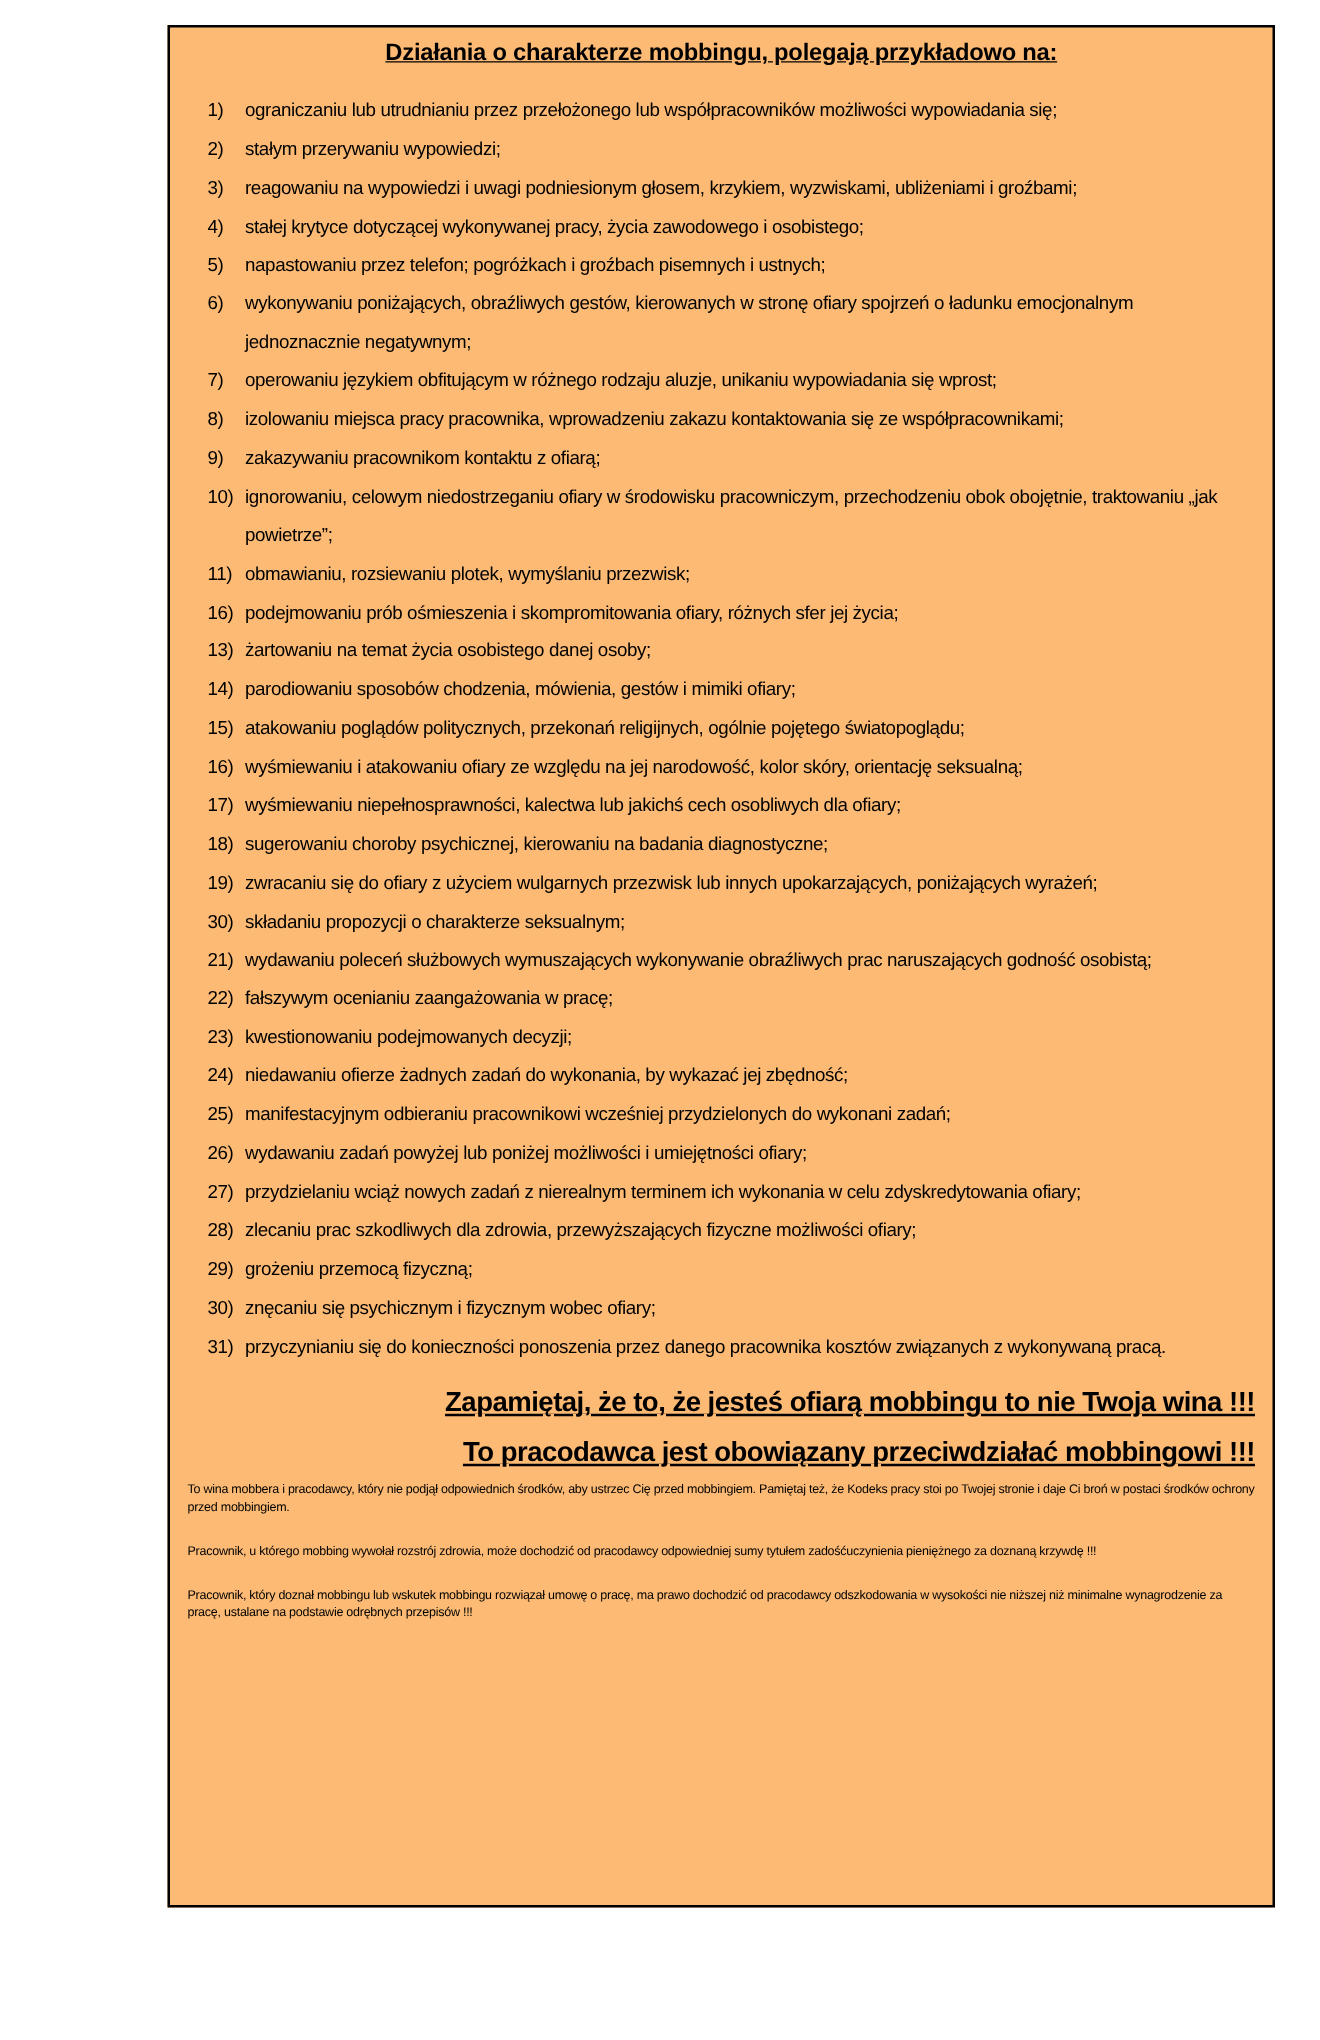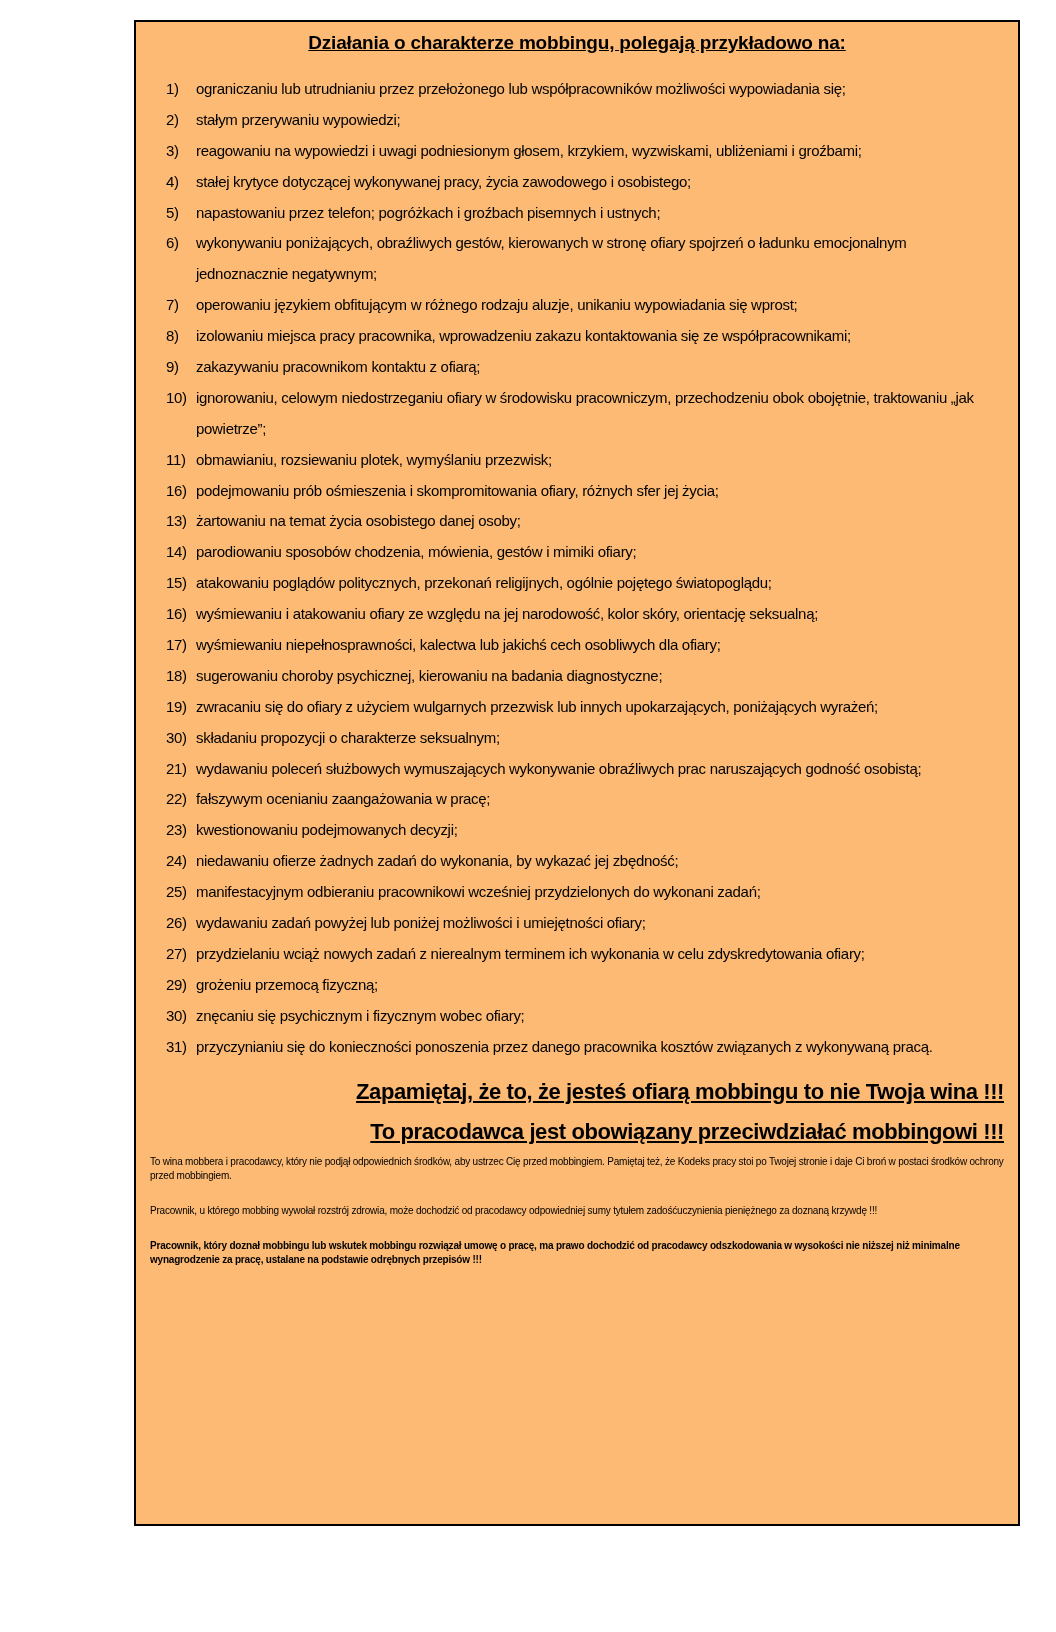--- a/index.html
+++ b/index.html
@@ -58,21 +58,21 @@
     letter-spacing: -0.4px;
   }
   .emphasis.first { margin-top: 16px; margin-bottom: 14px; }
   .emphasis.second { margin-bottom: 10px; }
   .closing p {
     font-size: 10px;
     line-height: 1.42;
     letter-spacing: -0.2px;
     margin-bottom: 21px;
   }
-  .closing p:last-child { margin-bottom: 0; font-weight: bold; }
+  .closing p:last-child { margin-bottom: 0; }
 </style>
 </head>
 <body>
 
 <div class="page">
   <div class="frame">
 
     <div class="doc-title">Działania o charakterze mobbingu, polegają przykładowo na:</div>
 
     <ol class="mobbing-list">
@@ -176,20 +176,24 @@
           <span class="num">25)</span>
           <span class="txt">manifestacyjnym odbieraniu pracownikowi wcześniej przydzielonych do wykonani zadań;</span>
         </li>
         <li>
           <span class="num">26)</span>
           <span class="txt">wydawaniu zadań powyżej lub poniżej możliwości i umiejętności ofiary;</span>
         </li>
         <li>
           <span class="num">27)</span>
           <span class="txt">przydzielaniu wciąż nowych zadań z nierealnym terminem ich wykonania w celu zdyskredytowania ofiary;</span>
+        </li>
+        <li>
+          <span class="num">28)</span>
+          <span class="txt">zlecaniu prac szkodliwych dla zdrowia, przewyższających fizyczne możliwości ofiary;</span>
         </li>
         <li>
           <span class="num">29)</span>
           <span class="txt">grożeniu przemocą fizyczną;</span>
         </li>
         <li>
           <span class="num">30)</span>
           <span class="txt">znęcaniu się psychicznym i fizycznym wobec ofiary;</span>
         </li>
         <li>

